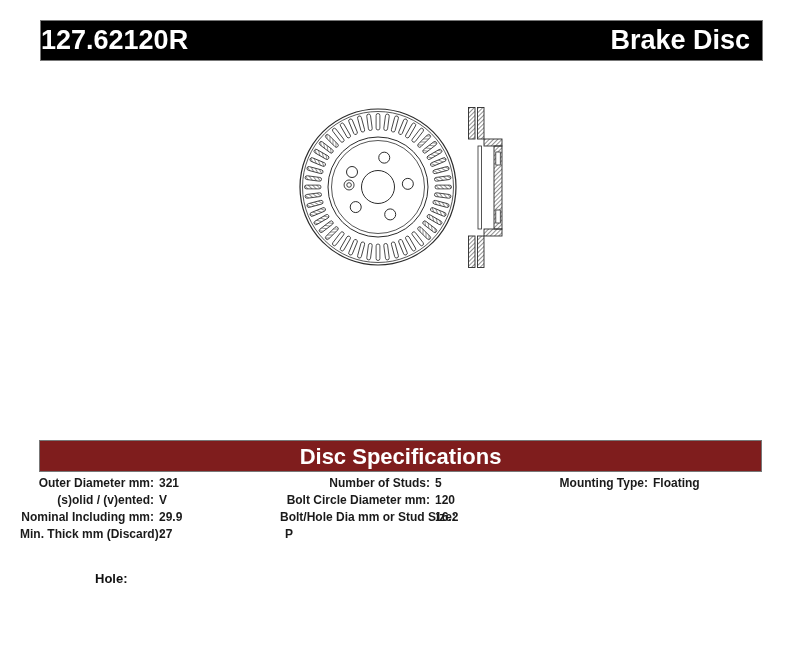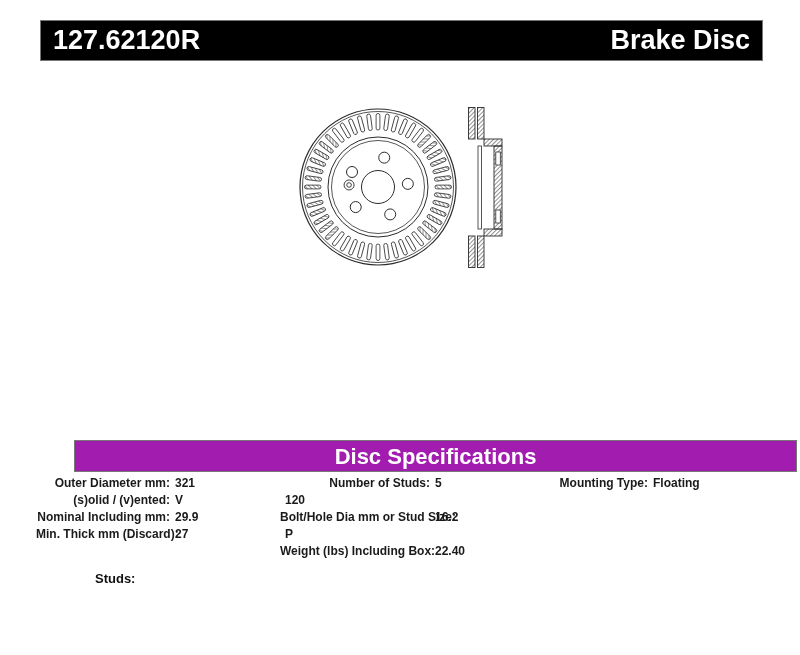--- a/index.html
+++ b/index.html
@@ -5,30 +5,30 @@
   html,body{margin:0;padding:0;}
   body{
     width:800px;height:655px;position:relative;background:#ffffff;
     font-family:"Liberation Sans","DejaVu Sans",sans-serif;overflow:hidden;
   }
   .top-bar{
     position:absolute;left:40px;top:20px;width:723px;height:41px;
     background:#000;color:#fff;display:flex;align-items:center;
     justify-content:space-between;border:1px solid #777;box-sizing:border-box;
   }
-  .top-bar .part{font-size:27px;font-weight:bold;padding-left:12px;letter-spacing:0;}
+  .top-bar .part{font-size:27px;font-weight:bold;letter-spacing:0;}
   .top-bar .prod{font-size:27px;font-weight:bold;padding-right:12px;}
   #disc-drawing{position:absolute;left:280px;top:95px;width:240px;height:185px;}
   .spec-bar{
     position:absolute;left:39px;top:440px;width:723px;height:32px;
-    background:#a21caf;color:#fff;text-align:center;font-size:22px;font-weight:bold;
-    line-height:31px;border:1px solid #777;box-sizing:border-box;margin-left:35px;
+    background:#7f1d1d;color:#fff;text-align:center;font-size:22px;font-weight:bold;
+    line-height:31px;border:1px solid #777;box-sizing:border-box;
   }
   .spec-col{position:absolute;top:475px;font-size:12px;font-weight:bold;color:#1a1a1a;}
-  #col-left{left:36px;}
+  #col-left{left:20px;}
   #col-mid{left:280px;}
   #col-right{left:536px;}
   .spec-row{display:flex;height:16.8px;align-items:center;}
   .spec-label{display:inline-block;text-align:right;white-space:pre;}
   #col-left  .spec-label{width:134px;}
   #col-mid   .spec-label{width:150px;}
   #col-right .spec-label{width:112px;}
   .spec-value{margin-left:5px;white-space:pre;}
   .note{position:absolute;left:95px;top:571px;font-size:13px;font-weight:bold;color:#111;}
 </style>
@@ -155,35 +155,32 @@
     <span class="spec-value">27</span>
   </div>
 </div>
 
 <div class="spec-col" id="col-mid">
   <div class="spec-row">
     <span class="spec-label">Number of Studs:</span>
     <span class="spec-value">5</span>
   </div>
   <div class="spec-row">
+    <span class="spec-label">Bolt Circle Diameter mm:</span>
     <span class="spec-value">120</span>
   </div>
   <div class="spec-row">
     <span class="spec-label">Bolt/Hole Dia mm or Stud Size:</span>
     <span class="spec-value">16.2</span>
   </div>
   <div class="spec-row">
     <span class="spec-value">P</span>
-  </div>
-  <div class="spec-row">
-    <span class="spec-label">Weight (lbs) Including Box:</span>
-    <span class="spec-value">22.40</span>
   </div>
 </div>
 
 <div class="spec-col" id="col-right">
   <div class="spec-row">
     <span class="spec-label">Mounting Type:</span>
     <span class="spec-value">Floating</span>
   </div>
 </div>
 
-<div class="note">Studs:</div>
+<div class="note">Hole:</div>
 
 </body></html>

